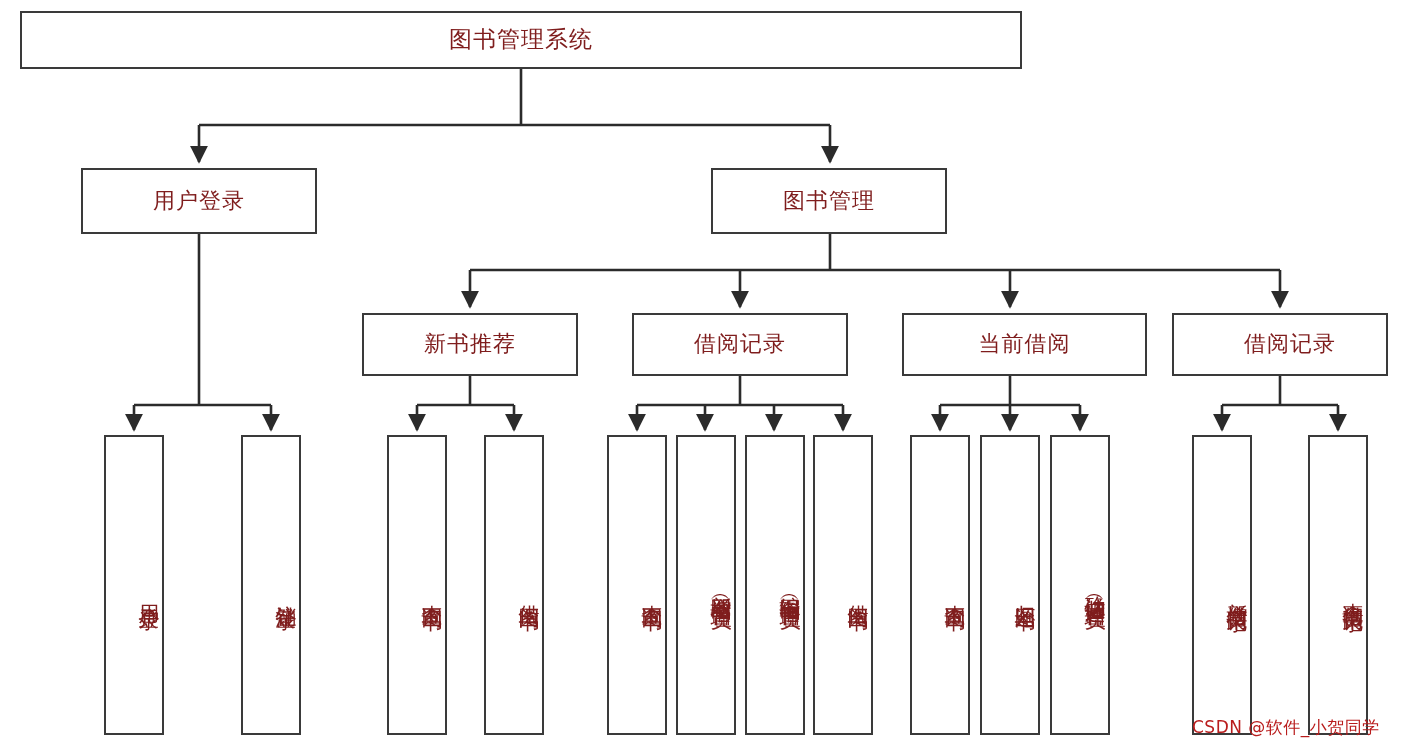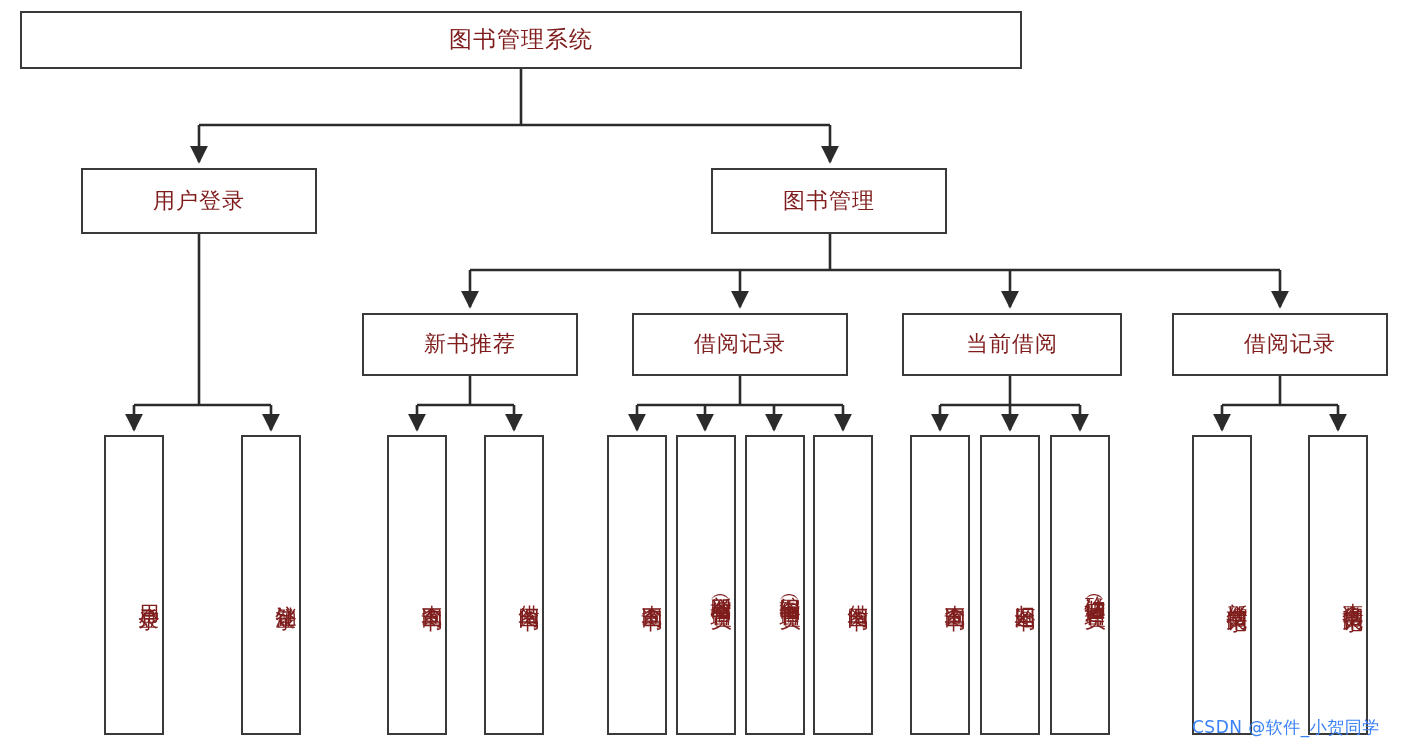--- a/index.html
+++ b/index.html
@@ -55,21 +55,21 @@
     justify-content: center;
     padding-top: 14px;
     text-align: center;
   }
   .node-v.shift-top {
     padding-top: 6px;
   }
   .watermark {
     position: absolute;
     font-size: 17px;
-    color: #3b82f6;
+    color: #b91c1c;
     white-space: nowrap;
     letter-spacing: 0.5px;
     font-family: "DejaVu Sans", "Liberation Sans", sans-serif;
   }
 </style>
 </head>
 <body>
 
 <div id="diagram-root">
 
@@ -123,21 +123,21 @@
     </g>
   </svg>
 
   <div class="node node-h node-root" style="left:20px; top:11px; width:1002px; height:58px;">图书管理系统</div>
 
   <div class="node node-h" style="left:81px; top:168px; width:236px; height:66px;">用户登录</div>
   <div class="node node-h" style="left:711px; top:168px; width:236px; height:66px;">图书管理</div>
 
   <div class="node node-h" style="left:362px; top:313px; width:216px; height:63px;">新书推荐</div>
   <div class="node node-h" style="left:632px; top:313px; width:216px; height:63px;">借阅记录</div>
-  <div class="node node-h" style="left:902px; top:313px; width:220px; height:63px;">当前借阅</div>
+  <div class="node node-h" style="left:902px; top:313px; width:245px; height:63px;">当前借阅</div>
   <div class="node node-h" style="left:1172px; top:313px; width:216px; height:63px;padding-left:20px;">借阅记录</div>
 
   <div class="node node-v" style="left:104px; top:435px; width:60px; height:300px;">用户登录</div>
   <div class="node node-v" style="left:241px; top:435px; width:60px; height:300px;">注销登录</div>
 
   <div class="node node-v" style="left:387px; top:435px; width:60px; height:300px;">查询图书</div>
   <div class="node node-v" style="left:484px; top:435px; width:60px; height:300px;">借阅图书</div>
 
   <div class="node node-v" style="left:607px; top:435px; width:60px; height:300px;">查询图书</div>
   <div class="node node-v shift-top" style="left:676px; top:435px; width:60px; height:300px;">新增图书（管理员）</div>

